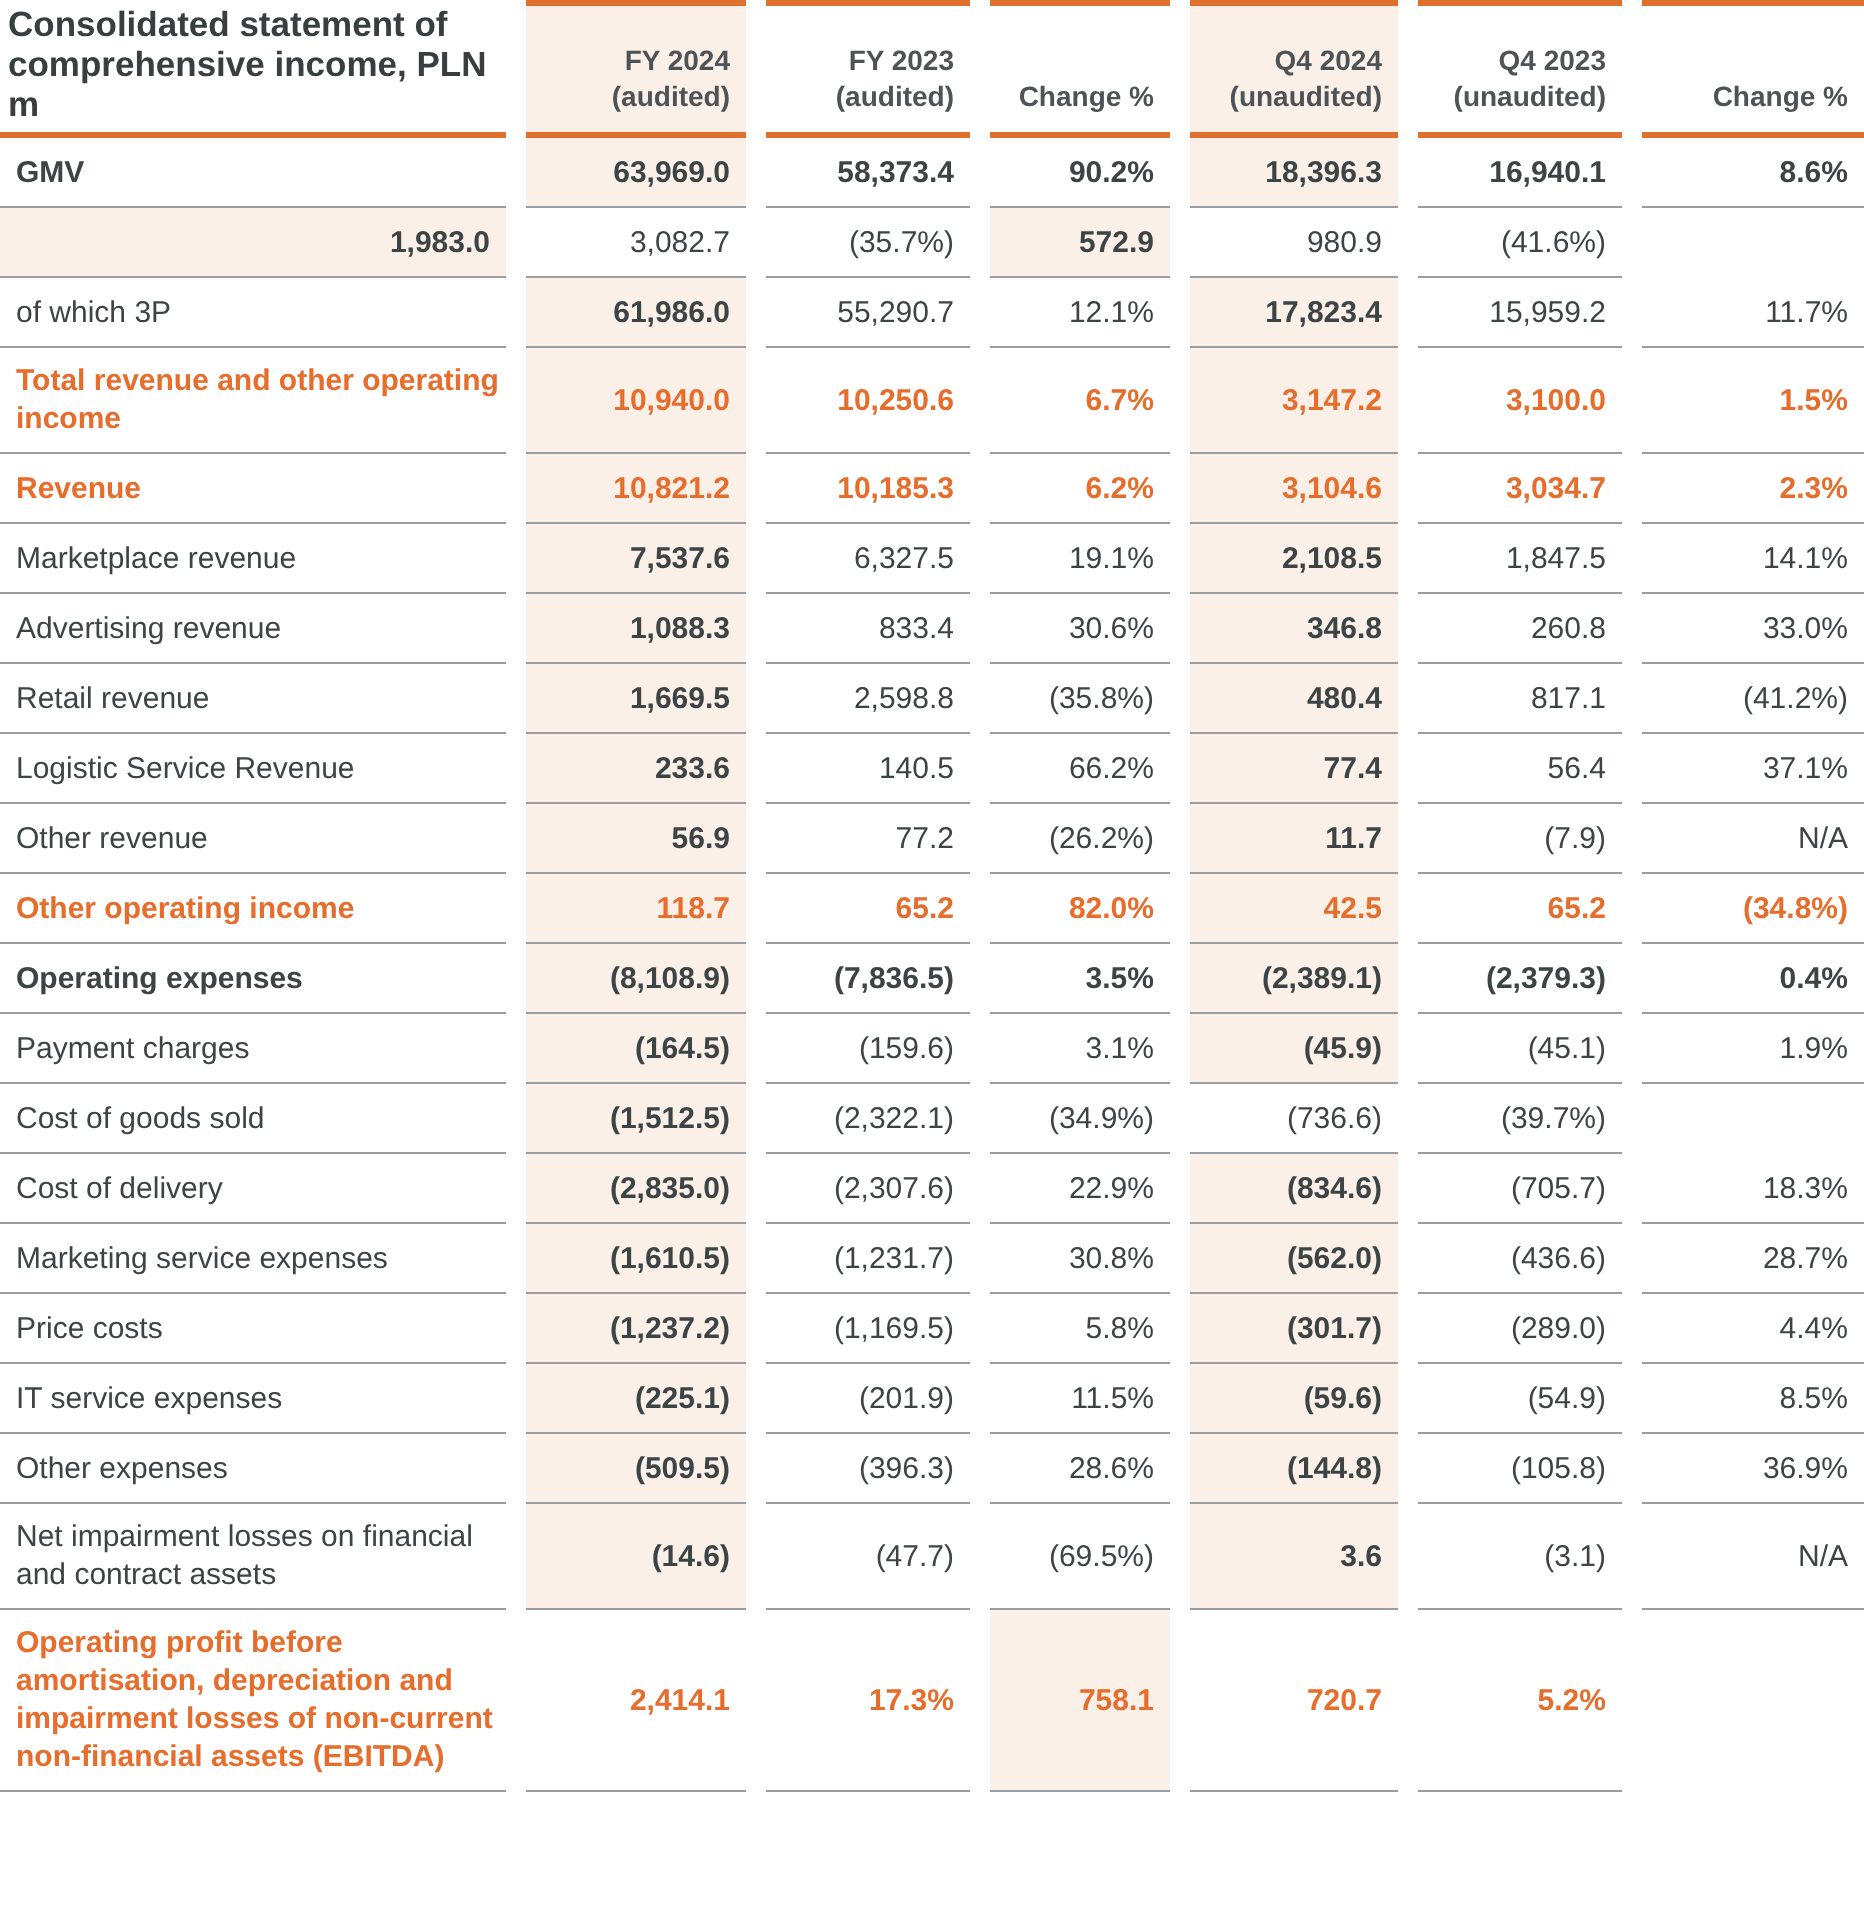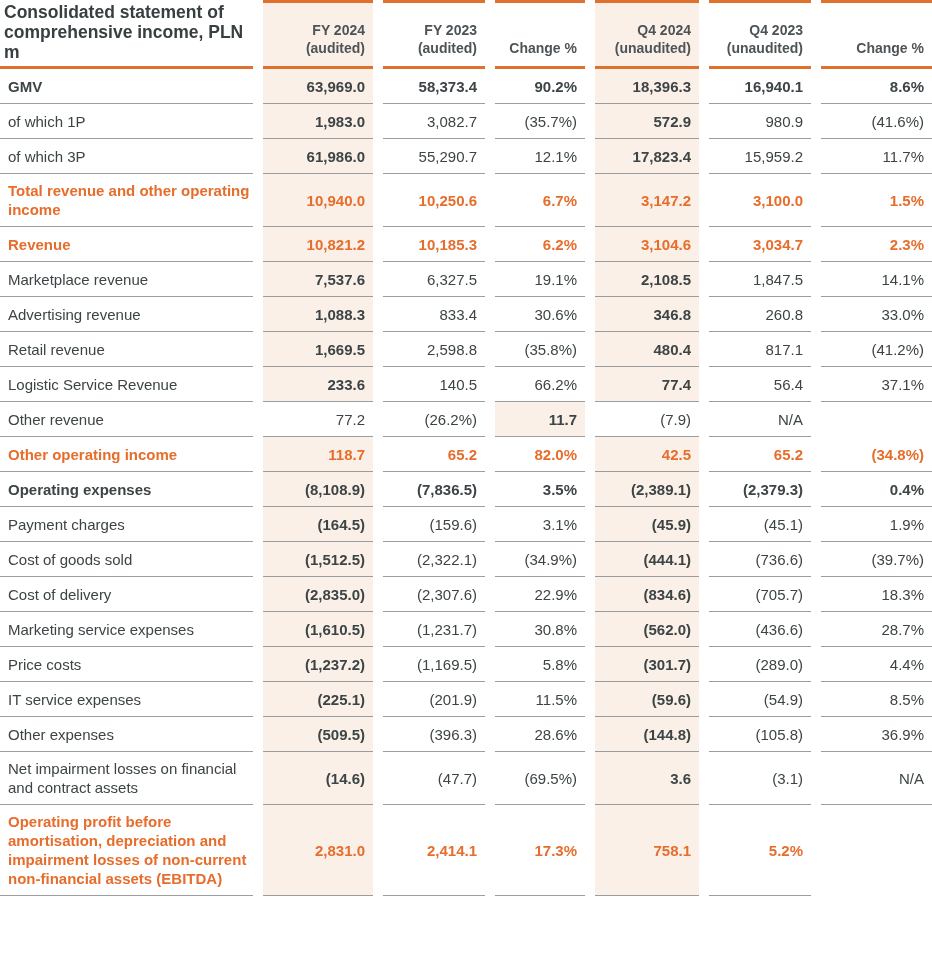--- a/index.html
+++ b/index.html
@@ -87,21 +87,20 @@
       <div class="row bold">
         <div class="cell label">GMV</div>
         <div class="cell num peach">63,969.0</div>
         <div class="cell num">58,373.4</div>
         <div class="cell num">90.2%</div>
         <div class="cell num peach">18,396.3</div>
         <div class="cell num">16,940.1</div>
         <div class="cell num">8.6%</div>
       </div>
       <div class="row">
-        <div class="cell label">of which 1P</div>
         <div class="cell num peach">1,983.0</div>
         <div class="cell num">3,082.7</div>
         <div class="cell num">(35.7%)</div>
         <div class="cell num peach">572.9</div>
         <div class="cell num">980.9</div>
         <div class="cell num">(41.6%)</div>
       </div>
       <div class="row">
         <div class="cell label">of which 3P</div>
         <div class="cell num peach">61,986.0</div>
@@ -160,20 +159,21 @@
         <div class="cell label">Logistic Service Revenue</div>
         <div class="cell num peach">233.6</div>
         <div class="cell num">140.5</div>
         <div class="cell num">66.2%</div>
         <div class="cell num peach">77.4</div>
         <div class="cell num">56.4</div>
         <div class="cell num">37.1%</div>
       </div>
       <div class="row">
         <div class="cell label">Other revenue</div>
+        <div class="cell num peach">56.9</div>
         <div class="cell num">77.2</div>
         <div class="cell num">(26.2%)</div>
         <div class="cell num peach">11.7</div>
         <div class="cell num">(7.9)</div>
         <div class="cell num">N/A</div>
       </div>
       <div class="row orange">
         <div class="cell label">Other operating income</div>
         <div class="cell num peach">118.7</div>
         <div class="cell num">65.2</div>
@@ -198,21 +198,20 @@
         <div class="cell num">3.1%</div>
         <div class="cell num peach">(45.9)</div>
         <div class="cell num">(45.1)</div>
         <div class="cell num">1.9%</div>
       </div>
       <div class="row">
         <div class="cell label">Cost of goods sold</div>
         <div class="cell num peach">(1,512.5)</div>
         <div class="cell num">(2,322.1)</div>
         <div class="cell num">(34.9%)</div>
-        <div class="cell num peach">(444.1)</div>
         <div class="cell num">(736.6)</div>
         <div class="cell num">(39.7%)</div>
       </div>
       <div class="row">
         <div class="cell label">Cost of delivery</div>
         <div class="cell num peach">(2,835.0)</div>
         <div class="cell num">(2,307.6)</div>
         <div class="cell num">22.9%</div>
         <div class="cell num peach">(834.6)</div>
         <div class="cell num">(705.7)</div>
@@ -258,20 +257,20 @@
         <div class="cell label">Net impairment losses on financial and contract assets</div>
         <div class="cell num peach">(14.6)</div>
         <div class="cell num">(47.7)</div>
         <div class="cell num">(69.5%)</div>
         <div class="cell num peach">3.6</div>
         <div class="cell num">(3.1)</div>
         <div class="cell num">N/A</div>
       </div>
       <div class="row orange">
         <div class="cell label">Operating profit before amortisation, depreciation and impairment losses of non-current non-financial assets (EBITDA)</div>
-        <div class="cell num peach">2,831.0</div>
         <div class="cell num">2,414.1</div>
         <div class="cell num">17.3%</div>
         <div class="cell num peach">758.1</div>
+        <div class="cell num">720.7</div>
         <div class="cell num">5.2%</div>
       </div>
     </div>
 </div>
 
 </body></html>

